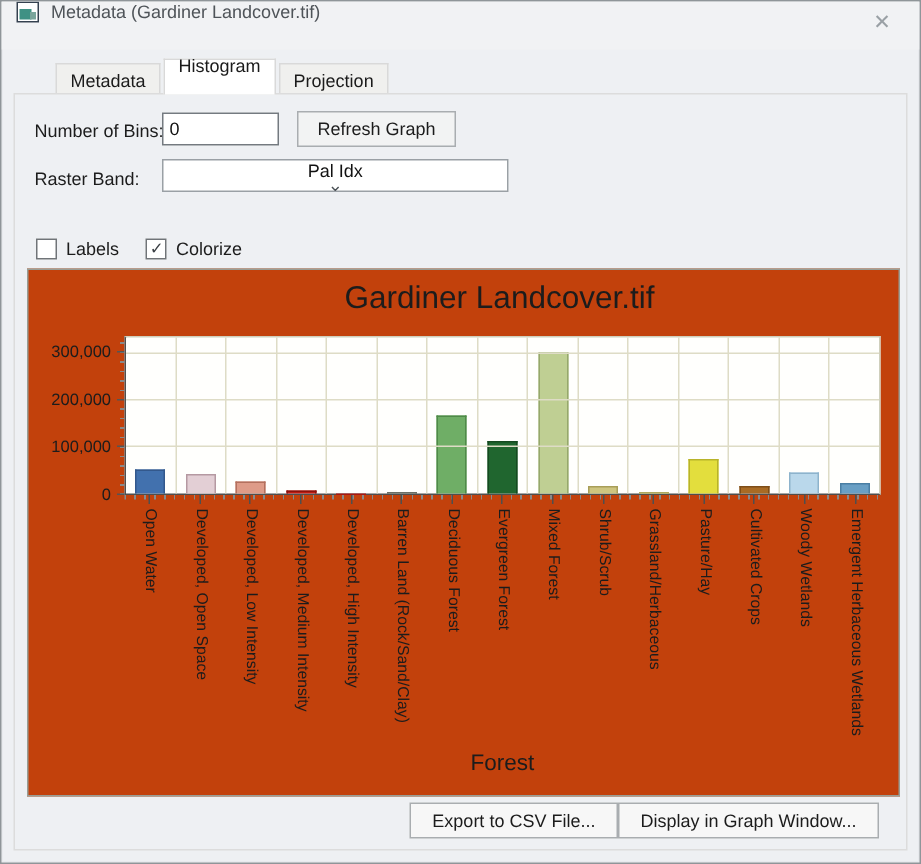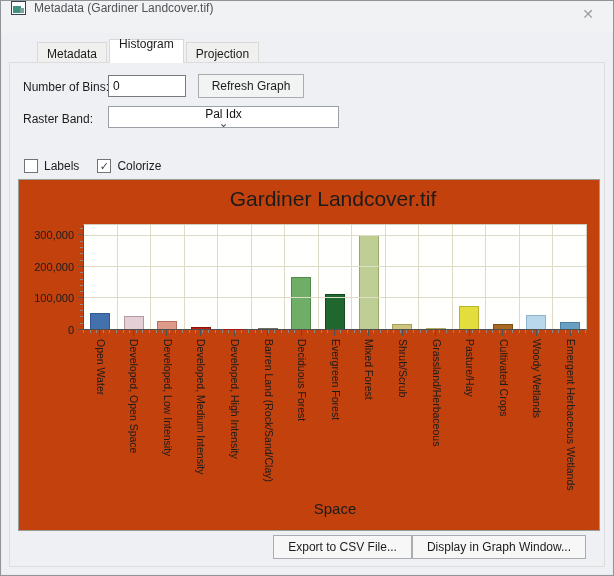--- a/index.html
+++ b/index.html
@@ -297,21 +297,21 @@
               </div>
               <div class="labelslot">
                 <div class="xlabel">Woody Wetlands</div>
               </div>
               <div class="labelslot">
                 <div class="xlabel">Emergent Herbaceous Wetlands</div>
               </div>
             </div>
         </div>
       </div>
-      <div class="xtitle">Space</div>
+      <div class="xtitle">Forest</div>
     </div>
 
     <div class="footer">
       <button class="btn">Export to CSV File...</button>
       <button class="btn">Display in Graph Window...</button>
     </div>
 
   </div>
 </div>
 

